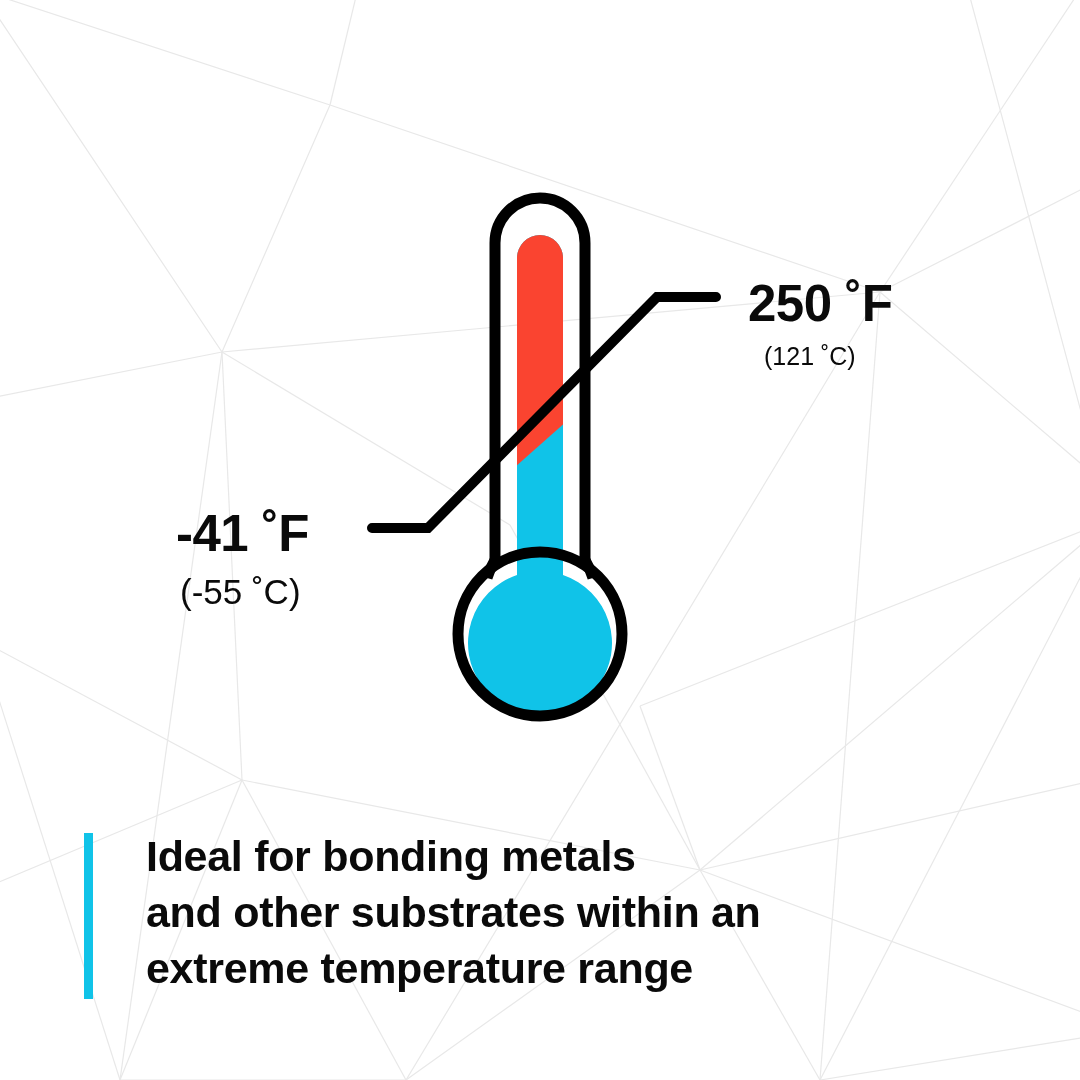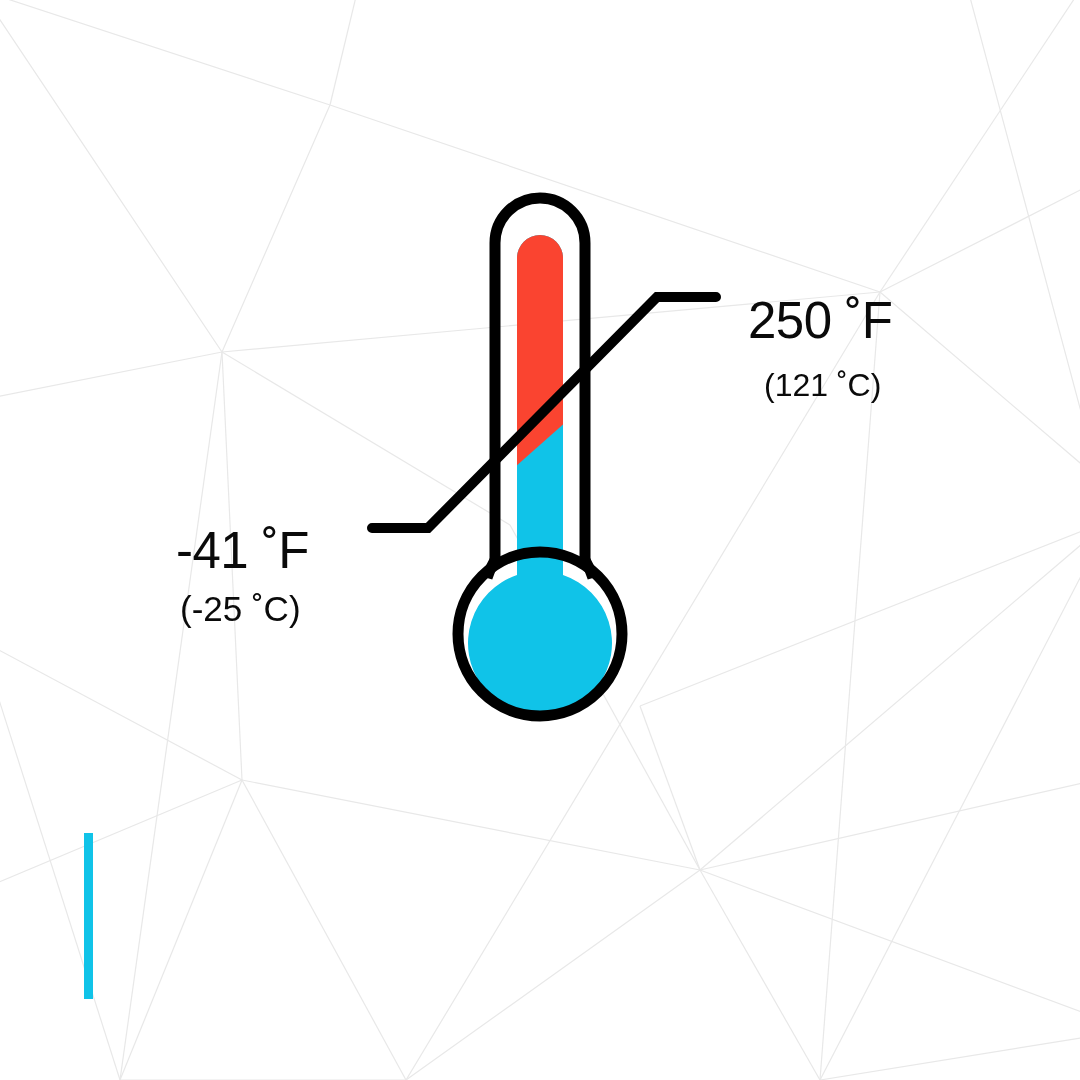--- a/index.html
+++ b/index.html
@@ -3,26 +3,26 @@
 <meta charset="utf-8">
 <style>
   html,body{margin:0;padding:0;background:#ffffff;}
   body{width:1080px;height:1080px;overflow:hidden;
        font-family:"Liberation Sans","DejaVu Sans",sans-serif;}
   #stage{position:relative;width:1080px;height:1080px;background:#ffffff;}
   #bg{position:absolute;inset:0;}
   #art{position:absolute;inset:0;}
 
   .lbl{position:absolute;color:#0a0a0a;}
-  .lbl .big{font-weight:400;letter-spacing:-0.5px;line-height:1;display:block;margin-top:17px;}
+  .lbl .big{font-weight:700;letter-spacing:-0.5px;line-height:1;display:block;}
   .lbl .small{font-weight:400;line-height:1;display:block;}
 
   #label-hot{left:748px;top:278px;text-align:left;}
   #label-hot .big{font-size:51px;}
-  #label-hot .small{font-size:32px;margin-top:23px;margin-left:16px;}
+  #label-hot .small{font-size:25px;margin-top:15px;margin-left:16px;}
 
   #label-cold{left:176px;top:508px;text-align:left;}
   #label-cold .big{font-size:51px;}
   #label-cold .small{font-size:35px;margin-top:15px;margin-left:4px;}
 
   #headline{position:absolute;left:146px;top:828px;width:790px;
             color:#0a0a0a;font-weight:700;font-size:43px;line-height:56px;
             letter-spacing:-0.3px;font-stretch:condensed;}
   #headline .hl-line{display:block;white-space:nowrap;}
   #accent-bar{position:absolute;left:84px;top:833px;width:9px;height:166px;
@@ -113,19 +113,24 @@
     <path d="M 372 528 L 428 528 L 657 297 L 716 297" fill="none" stroke="#000000" stroke-width="10" stroke-linecap="round" stroke-linejoin="miter"></path>
   </svg>
 
   <div class="lbl" id="label-hot">
     <span class="big">250 ˚F</span>
     <span class="small">(121 ˚C)</span>
   </div>
 
   <div class="lbl" id="label-cold">
     <span class="big">-41 ˚F</span>
-    <span class="small">(-25 ˚C)</span>
+    <span class="small">(-55 ˚C)</span>
   </div>
 
   <div id="accent-bar" style="background: rgb(16, 195, 232);"></div>
 
+  <div id="headline">
+    <span class="hl-line">Ideal for bonding metals</span>
+    <span class="hl-line">and other substrates within an</span>
+    <span class="hl-line">extreme temperature range</span>
+  </div>
 
 </div>
 
 </body></html>

